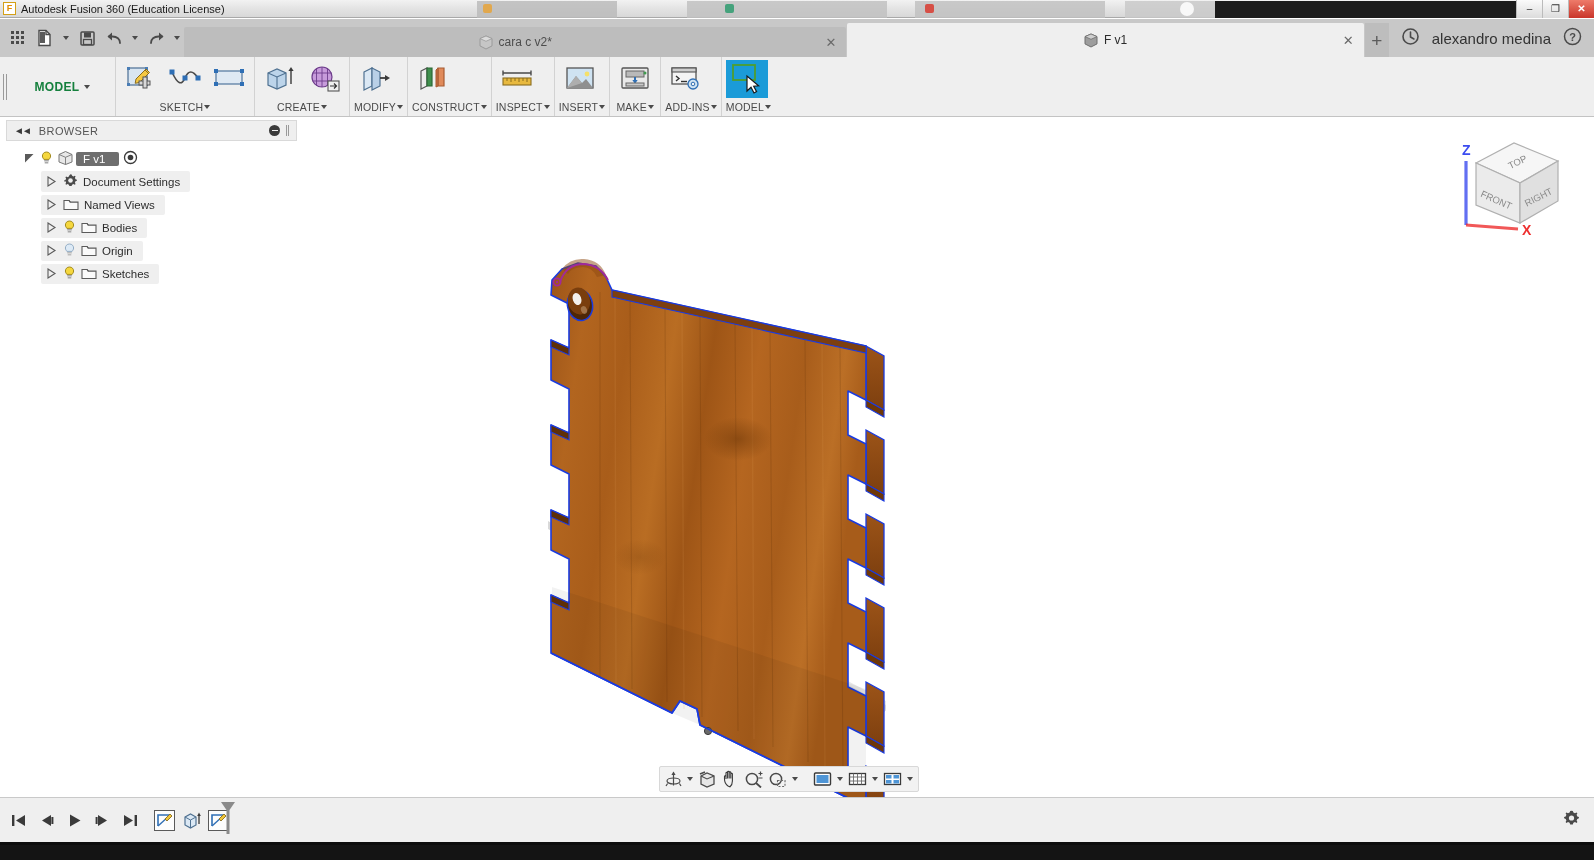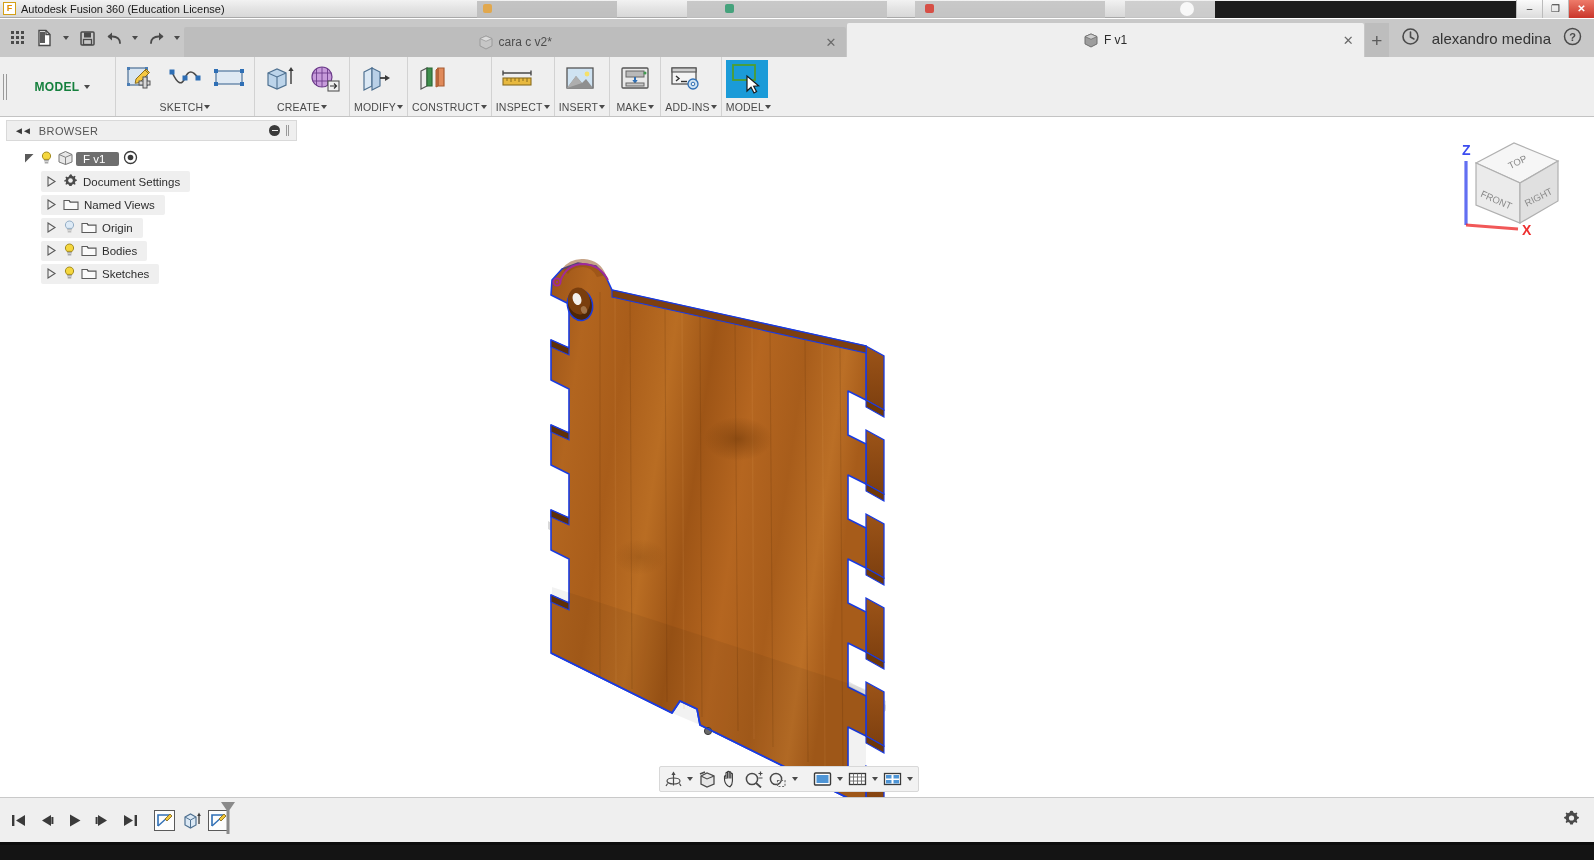--- a/index.html
+++ b/index.html
@@ -729,56 +729,56 @@
 
       <div class="trow" style="padding-left:35px;">
         <span class="hl">
           <span class="tri">
             <svg width="11" height="11" viewBox="0 0 11 11">
                 <path d="M2 1 L9 5.5 L2 10 Z" fill="none" stroke="#5a5a5a" stroke-width="1.1"></path>
               </svg>
           </span>
           <span>
             <svg width="13" height="14" viewBox="0 0 13 14">
-              <path d="M6.5 1C4 1 2.4 2.8 2.4 5c0 1.6 1 2.6 1.5 3.4h5.2C9.6 7.6 10.6 6.6 10.6 5 10.6 2.8 9 1 6.5 1z" fill="#ddeaf6" stroke="#8aa6c0" stroke-width=".9"></path>
-              <rect x="4.2" y="9" width="4.6" height="1.5" fill="#bdbdbd"></rect>
-              <rect x="4.7" y="11" width="3.6" height="1.5" fill="#bdbdbd"></rect>
+              <path d="M6.5 1C4 1 2.4 2.8 2.4 5c0 1.6 1 2.6 1.5 3.4h5.2C9.6 7.6 10.6 6.6 10.6 5 10.6 2.8 9 1 6.5 1z" fill="#f5d73e" stroke="#9a8112" stroke-width=".9"></path>
+              <rect x="4.2" y="9" width="4.6" height="1.5" fill="#a8a8a8"></rect>
+              <rect x="4.7" y="11" width="3.6" height="1.5" fill="#a8a8a8"></rect>
             </svg>
           </span>
           <span>
             <svg width="16" height="14" viewBox="0 0 16 14">
               <path d="M1 3.5h5l1.3 1.6H15v7.4H1z" fill="#fafafa" stroke="#5a5a5a" stroke-width="1.1"></path>
               <path d="M1 3.5h5l1.3 1.6" fill="none" stroke="#5a5a5a" stroke-width="1.1"></path>
             </svg>
           </span>
-          <span>Origin</span>
+          <span>Bodies</span>
         </span>
       </div>
 
       <div class="trow" style="padding-left:35px;">
         <span class="hl">
           <span class="tri">
             <svg width="11" height="11" viewBox="0 0 11 11">
                 <path d="M2 1 L9 5.5 L2 10 Z" fill="none" stroke="#5a5a5a" stroke-width="1.1"></path>
               </svg>
           </span>
           <span>
             <svg width="13" height="14" viewBox="0 0 13 14">
-              <path d="M6.5 1C4 1 2.4 2.8 2.4 5c0 1.6 1 2.6 1.5 3.4h5.2C9.6 7.6 10.6 6.6 10.6 5 10.6 2.8 9 1 6.5 1z" fill="#f5d73e" stroke="#9a8112" stroke-width=".9"></path>
-              <rect x="4.2" y="9" width="4.6" height="1.5" fill="#a8a8a8"></rect>
-              <rect x="4.7" y="11" width="3.6" height="1.5" fill="#a8a8a8"></rect>
+              <path d="M6.5 1C4 1 2.4 2.8 2.4 5c0 1.6 1 2.6 1.5 3.4h5.2C9.6 7.6 10.6 6.6 10.6 5 10.6 2.8 9 1 6.5 1z" fill="#ddeaf6" stroke="#8aa6c0" stroke-width=".9"></path>
+              <rect x="4.2" y="9" width="4.6" height="1.5" fill="#bdbdbd"></rect>
+              <rect x="4.7" y="11" width="3.6" height="1.5" fill="#bdbdbd"></rect>
             </svg>
           </span>
           <span>
             <svg width="16" height="14" viewBox="0 0 16 14">
               <path d="M1 3.5h5l1.3 1.6H15v7.4H1z" fill="#fafafa" stroke="#5a5a5a" stroke-width="1.1"></path>
               <path d="M1 3.5h5l1.3 1.6" fill="none" stroke="#5a5a5a" stroke-width="1.1"></path>
             </svg>
           </span>
-          <span>Bodies</span>
+          <span>Origin</span>
         </span>
       </div>
 
       <div class="trow" style="padding-left:35px;">
         <span class="hl">
           <span class="tri">
             <svg width="11" height="11" viewBox="0 0 11 11">
                 <path d="M2 1 L9 5.5 L2 10 Z" fill="none" stroke="#5a5a5a" stroke-width="1.1"></path>
               </svg>
           </span>

